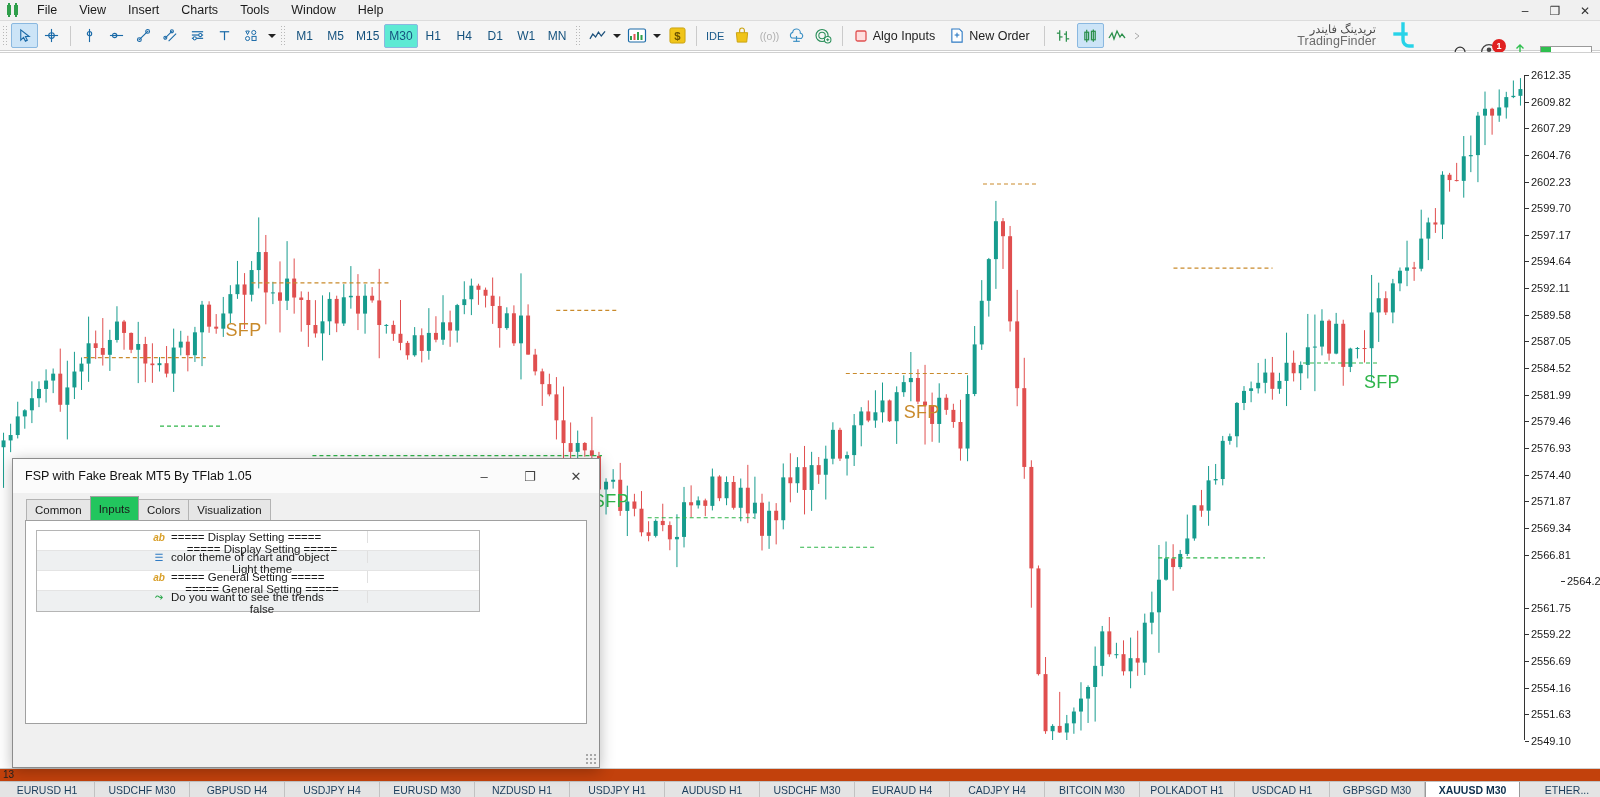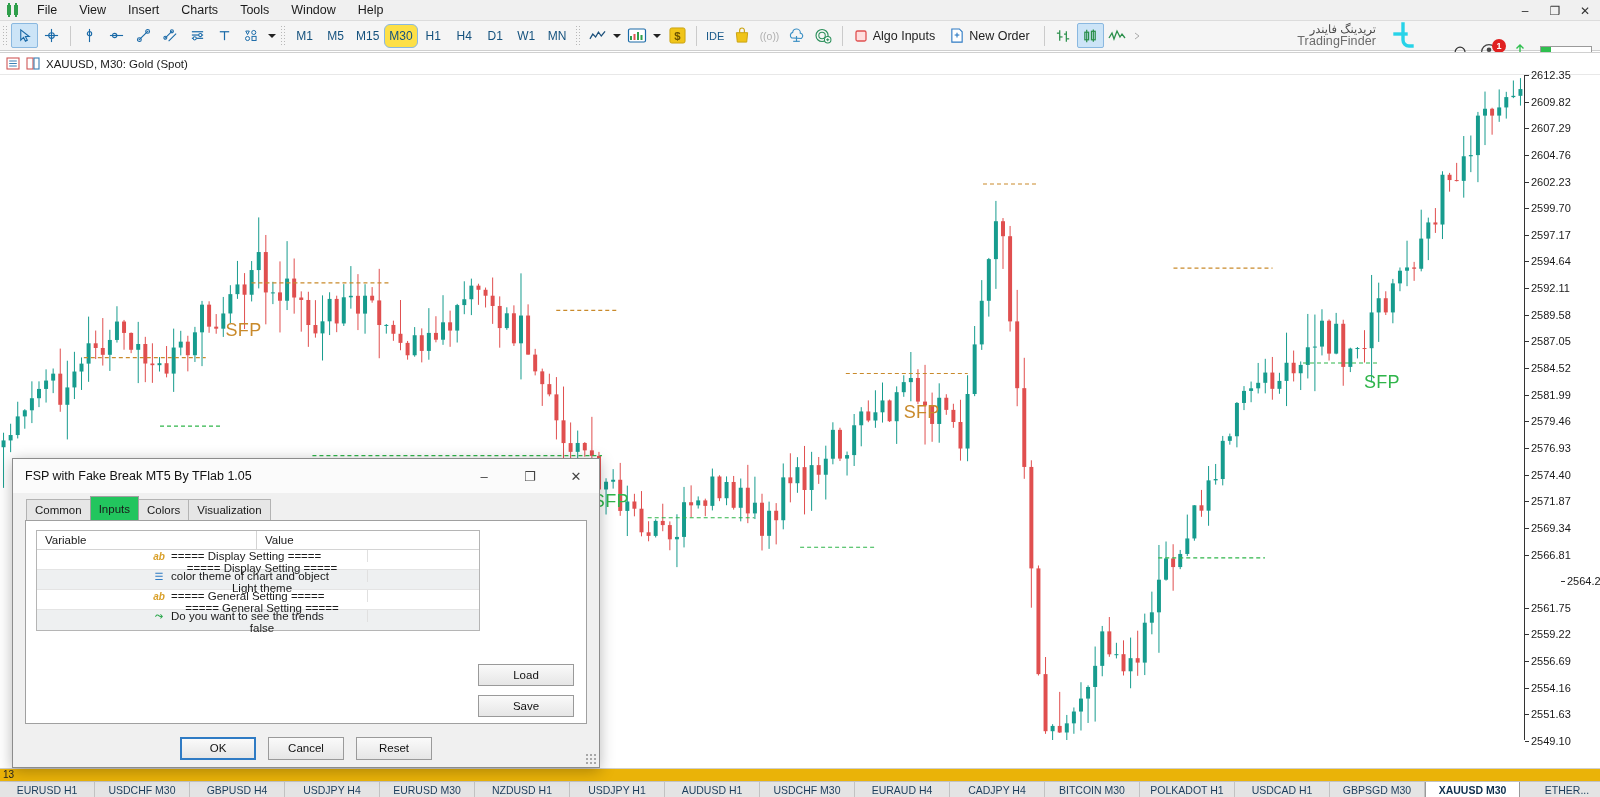--- a/index.html
+++ b/index.html
@@ -71,21 +71,21 @@
   }
   .tf-btn {
     min-width: 31px; height: 24px;
     display: flex; align-items: center; justify-content: center;
     font-size: 12px; color: #15527e;
     border: 1px solid transparent;
     border-radius: 2px;
     padding: 0 4px;
     flex: 0 0 auto;
   }
-  .tf-btn.active { background: #fde047; border-color: #8ab8e0; border-radius: 6px; }
+  .tf-btn.active { background: #5eead4; border-color: #8ab8e0; }
   .tb-text-btn {
     height: 24px;
     display: flex; align-items: center;
     gap: 5px;
     padding: 0 8px 0 5px;
     font-size: 12.5px; color: #222;
     border: 1px solid transparent;
     border-radius: 2px;
     flex: 0 0 auto;
   }
@@ -310,21 +310,21 @@
     width: 12px; height: 12px;
     background-image: radial-gradient(#a8a8a8 1px, transparent 1px);
     background-size: 4px 4px;
   }
 
   
   .corner-num {
     position: absolute;
     left: 0; top: 768px;
     width: 1600px; height: 13px;
-    background: #eab308;
+    background: #c2410c;
     font-size: 10px; color: #222;
     padding-left: 3px;
     border-top: 1px solid #cfcfcf;
   }
   .symbol-tabs {
     position: absolute;
     left: 0; top: 781px;
     width: 1600px; height: 16px;
     background: #eeeeee;
     display: flex;
@@ -605,33 +605,20 @@
         <text x="10" y="18" font-size="7.5" fill="#333" text-anchor="middle" font-family="Liberation Sans, sans-serif">LVL</text>
       </svg>
     <div class="lvl-bar">
       <div class="lvl-fill"></div>
     </div>
   </div>
 </div>
 
 <div class="chart-wrap">
 
-  <div class="chart-header">
-    <svg width="14" height="13" viewBox="0 0 14 13">
-        <rect x="1" y="1" width="12" height="11" fill="#fff" stroke="#d05858" stroke-width="1.1"></rect>
-        <line x1="3.2" y1="4" x2="10.8" y2="4" stroke="#3a7fb5" stroke-width="1"></line>
-        <line x1="3.2" y1="6.5" x2="10.8" y2="6.5" stroke="#3a7fb5" stroke-width="1"></line>
-        <line x1="3.2" y1="9" x2="10.8" y2="9" stroke="#3a7fb5" stroke-width="1"></line>
-      </svg>
-    <svg width="14" height="13" viewBox="0 0 14 13">
-        <rect x="1" y="1" width="6" height="11" fill="#fff" stroke="#d05858" stroke-width="1.1"></rect>
-        <rect x="8" y="1" width="5" height="11" fill="#fff" stroke="#3a7fb5" stroke-width="1.1"></rect>
-      </svg>
-    <span>XAUUSD, M30:  Gold (Spot)</span>
-  </div>
 
   <div class="chart-plot" id="chart-plot">
     <svg id="candles-svg" width="1524" height="666" viewBox="0 0 1524 666">
         <line x1="3.5441860465116277" x2="3.5441860465116277" y1="357.7316006824735" y2="412.8842642971077" stroke="#179c8e" stroke-width="1"></line>
         <rect x="1.559441860465116" y="365.4237929443032" width="3.9694883720930236" height="6.799131956881581" fill="#179c8e"></rect>
         <line x1="10.632558139534883" x2="10.632558139534883" y1="348.72757221377935" y2="377.15130483335497" stroke="#179c8e" stroke-width="1"></line>
         <rect x="8.64781395348837" y="360.0308370434696" width="3.9694883720930236" height="5.392955900833613" fill="#179c8e"></rect>
         <line x1="17.72093023255814" x2="17.72093023255814" y1="326.7206352108862" y2="363.4428757689089" stroke="#179c8e" stroke-width="1"></line>
         <rect x="15.736186046511627" y="341.4030377927195" width="3.9694883720930236" height="18.627799250750115" fill="#179c8e"></rect>
         <line x1="24.809302325581392" x2="24.809302325581392" y1="334.1880124287364" y2="353.7046753709109" stroke="#179c8e" stroke-width="1"></line>
@@ -1122,24 +1109,20 @@
 
   <div class="dlg-tabs">
     <div class="dlg-tab">Common</div>
     <div class="dlg-tab active">Inputs</div>
     <div class="dlg-tab">Colors</div>
     <div class="dlg-tab">Visualization</div>
   </div>
 
   <div class="dlg-body">
     <div class="params-table">
-      <div class="pt-head">
-        <div class="pt-var">Variable</div>
-        <div class="pt-val">Value</div>
-      </div>
 
       <div class="pt-row">
         <div class="pt-var">
           <span class="pt-icon" style="color:#d9a02b;font-style:italic;font-weight:bold;">ab</span>
           <span>===== Display Setting =====</span>
         </div>
         <div class="pt-val">===== Display Setting =====</div>
       </div>
 
       <div class="pt-row alt">
@@ -1160,31 +1143,22 @@
 
       <div class="pt-row alt" style="border-bottom:none;">
         <div class="pt-var">
           <span class="pt-icon" style="color:#2fa84f;font-weight:bold;">⤳</span>
           <span>Do you want to see the trends</span>
         </div>
         <div class="pt-val">false</div>
       </div>
     </div>
 
-    <div class="side-btns">
-      <div class="gbtn" style="margin-top:134px;">Load</div>
-      <div class="gbtn">Save</div>
-    </div>
-  </div>
-
-  <div class="dlg-footer">
-    <div class="fbtn primary">OK</div>
-    <div class="fbtn">Cancel</div>
-    <div class="fbtn">Reset</div>
-  </div>
+  </div>
+
   <div class="dlg-resizer"></div>
 </div>
 
 <div class="corner-num">
   <span>13</span>
 </div>
 
 <div class="symbol-tabs" id="symbol-tabs">
     <div class="sym-tab">EURUSD H1</div>
     <div class="sym-tab">USDCHF M30</div>

